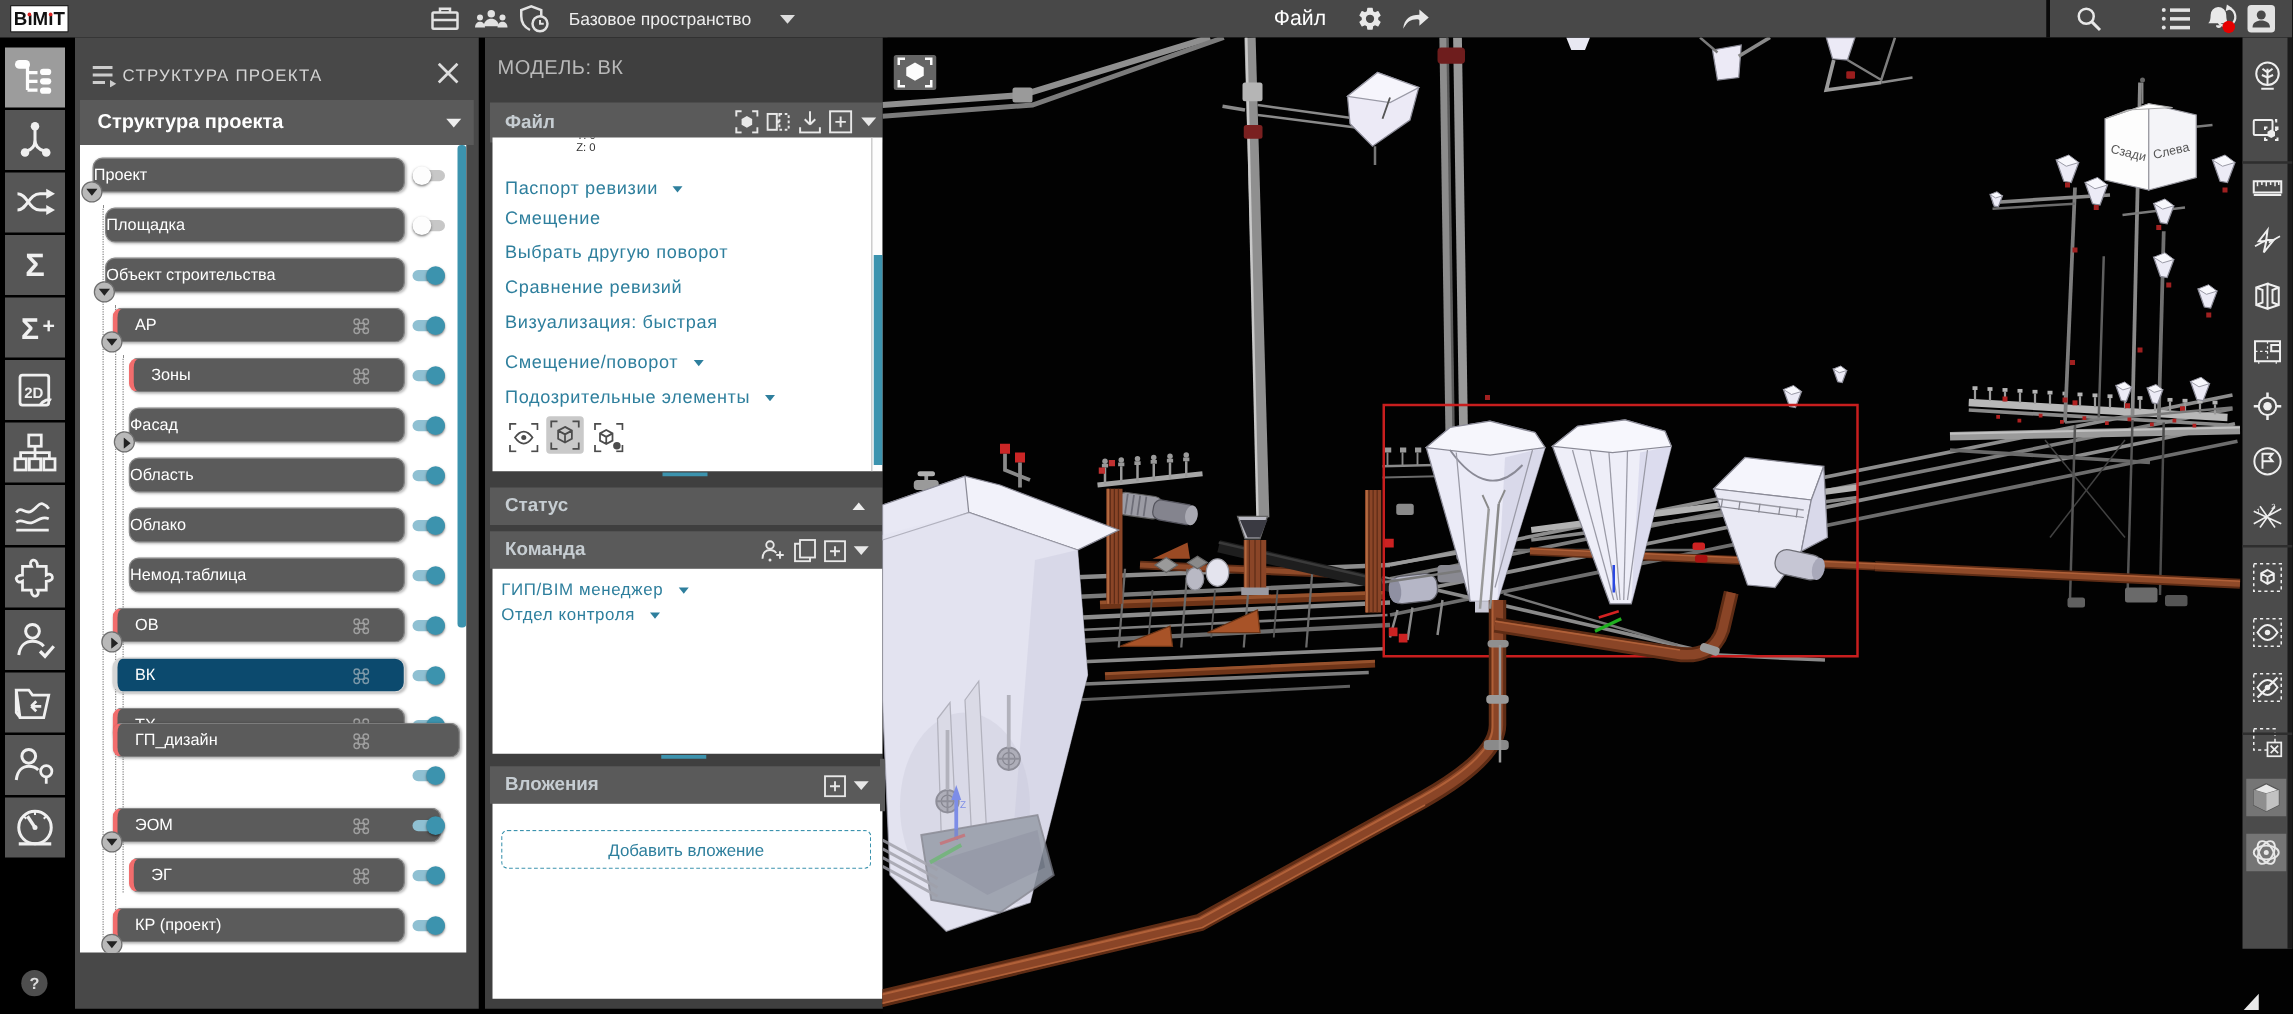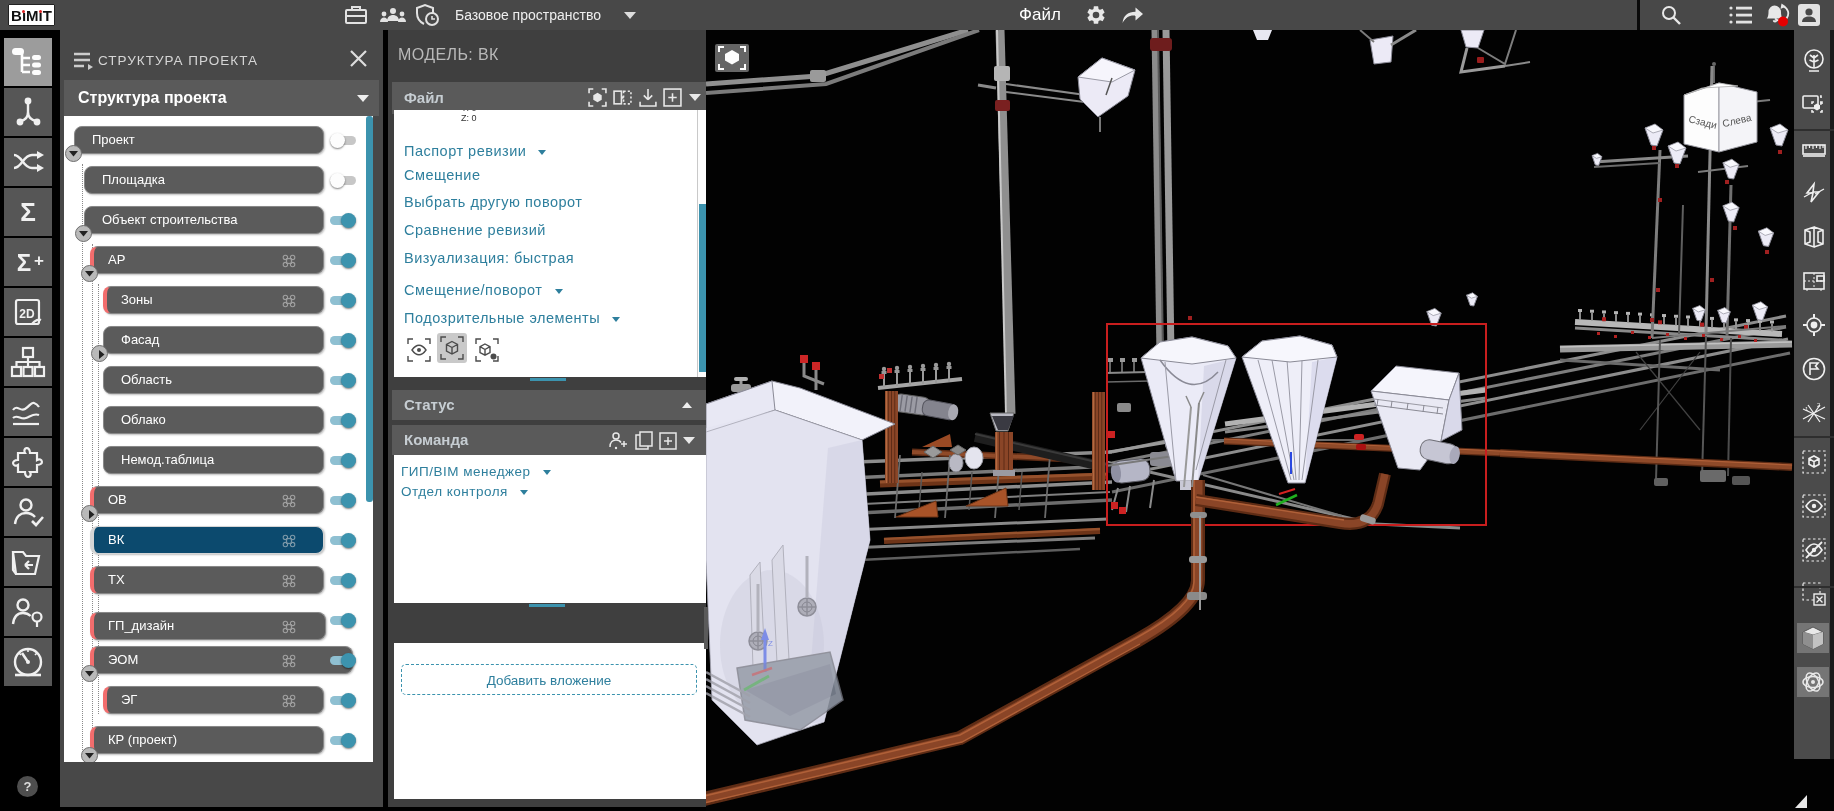--- a/index.html
+++ b/index.html
@@ -15,21 +15,21 @@
 
 .lsq{position:absolute;left:4px;width:48px;height:48px;background:#565656}
 .lsq.active{background:#9c9c9c}
 #help{position:absolute;left:17px;top:776px;width:21px;height:21px;border-radius:50%;background:#4e4e4e;color:#ddd;font-size:13px;font-weight:bold;text-align:center;line-height:21px}
 
 #lpanel{position:absolute;left:60px;top:30px;width:323px;height:777px;background:#484848}
 #lp-title{position:absolute;left:38px;top:23px;color:#d5d5d5;font-size:13.5px;letter-spacing:1px}
 #lp-head{position:absolute;left:4px;top:50px;width:315px;height:36px;background:#5a5a5a;color:#fff;font-size:16px;font-weight:bold;line-height:36px;padding-left:14px}
 #lp-white{position:absolute;left:4px;top:86px;width:309px;height:646px;background:#fff;overflow:hidden}
 #lp-scroll{position:absolute;left:302px;top:0;width:7px;height:386px;background:#3c93ae;border-radius:3px}
-.node{position:absolute;height:28px;background:#5b5b5b;border:1px solid #888;border-radius:8px;color:#fff;font-size:13px;line-height:26px;padding-left:17px;box-shadow:1px 1px 2px rgba(0,0,0,.25)}
+.node{position:absolute;height:28px;background:#5b5b5b;border:1px solid #888;border-radius:8px;color:#fff;font-size:13px;line-height:26px;box-shadow:1px 1px 2px rgba(0,0,0,.25)}
 .node.red{border-left:4px solid #f26d6d;padding-left:14px}
 .node.sel{background:#0c4a6e;font-weight:normal;border-color:#d5d5d5}
 .cmd{position:absolute;top:7px;width:14px;height:14px;opacity:.55}
 .tog{position:absolute;width:26px;height:14px}
 .tog .track{position:absolute;left:0;top:3px;width:26px;height:9px;border-radius:5px;background:#c7c7c7}
 .tog .knob{position:absolute;top:0px;width:15px;height:15px;border-radius:50%;background:#fdfdfd;box-shadow:0 1px 2px rgba(0,0,0,.5)}
 .tog.on .track{background:#8fc0d2}
 .tog.on .knob{background:#3c93ae;left:11px}
 .tog.off .knob{left:0}
 .exp{position:absolute;width:17px;height:17px;border-radius:50%;background:#b9b9b9;border:1px solid #6f6f6f;z-index:5}
@@ -317,21 +317,21 @@
               <circle cx="10.6" cy="3.4" r="2.2"></circle>
               <circle cx="3.4" cy="10.6" r="2.2"></circle>
               <circle cx="10.6" cy="10.6" r="2.2"></circle>
               <rect x="4.6" y="4.6" width="4.8" height="4.8"></rect>
             </g>
           </svg></div>
 <div class="tog on" style="left:266px;top:461px">
           <div class="track"></div>
           <div class="knob"></div>
         </div>
-<div class="node red" style="left:26px;top:500px;width:236px">ГП_дизайн<svg class="cmd" style="left:188px" width="14" height="14" viewBox="0 0 14 14">
+<div class="node red" style="left:26px;top:466px;width:278px">ГП_дизайн<svg class="cmd" style="left:188px" width="14" height="14" viewBox="0 0 14 14">
             <g fill="none" stroke="#d8d8d8" stroke-width="1.1">
               <circle cx="3.4" cy="3.4" r="2.2"></circle>
               <circle cx="10.6" cy="3.4" r="2.2"></circle>
               <circle cx="3.4" cy="10.6" r="2.2"></circle>
               <circle cx="10.6" cy="10.6" r="2.2"></circle>
               <rect x="4.6" y="4.6" width="4.8" height="4.8"></rect>
             </g>
           </svg></div>
 <div class="tog on" style="left:266px;top:501px">
           <div class="track"></div>
@@ -469,20 +469,24 @@
         <path d="M5 4H1v14h12v-3" stroke="#e8e8e8" fill="none" stroke-width="1.5"></path>
       </svg><svg style="position:absolute;left:267px;top:7px" width="18" height="18" viewBox="0 0 18 18">
         <rect x="1" y="1" width="16" height="16" stroke="#e8e8e8" fill="none" stroke-width="1.5"></rect>
         <path d="M9 5v8M5 9h8" stroke="#e8e8e8" fill="none" stroke-width="1.5"></path>
       </svg><div style="position:absolute;width:0;height:0;border-left:6px solid transparent;border-right:6px solid transparent;border-top:7px solid #e8e8e8;left:291px;top:12px"></div></div>
  <div class="mwhite" style="top:425px;width:312px;height:148px">
    <div class="mlink" style="left:7px;top:9px;font-size:13.5px">ГИП/BIM менеджер<span class="caret"></span></div>
    <div class="mlink" style="left:7px;top:29px;font-size:13.5px">Отдел контроля<span class="caret"></span></div>
  </div>
  <div class="handle" style="left:141px;top:574px"></div>
+ <div class="mbar" style="top:583px">Вложения<svg style="position:absolute;left:267px;top:7px" width="18" height="18" viewBox="0 0 18 18">
+        <rect x="1" y="1" width="16" height="16" stroke="#e8e8e8" fill="none" stroke-width="1.5"></rect>
+        <path d="M9 5v8M5 9h8" stroke="#e8e8e8" fill="none" stroke-width="1.5"></path>
+      </svg><div style="position:absolute;width:0;height:0;border-left:6px solid transparent;border-right:6px solid transparent;border-top:7px solid #e8e8e8;left:291px;top:12px"></div></div>
  <div class="mwhite" style="top:613px;width:312px;height:156px">
    <div class="abs" style="left:7px;top:21px;width:296px;height:31px;border:1px dashed #3c93ae;border-radius:5px;color:#2e7f9d;font-size:13.5px;text-align:center;line-height:31px">Добавить вложение</div>
  </div>
 </div>
 
 <svg id="vp" class="abs" style="left:706px;top:30px" width="1128" height="781" viewBox="706 30 1128 781">
 <rect x="706" y="30" width="1128" height="781" fill="#020202"></rect>
 <path d="M968 30 L818 76 L706 84" stroke="#8f8f8f" stroke-width="5" fill="none"></path>
 <path d="M979 30 L826 84 L706 93" stroke="#7b7b7b" stroke-width="4" fill="none"></path>
 <rect x="810" y="70" width="16" height="12" fill="#9a9a9a" rx="2"></rect>

